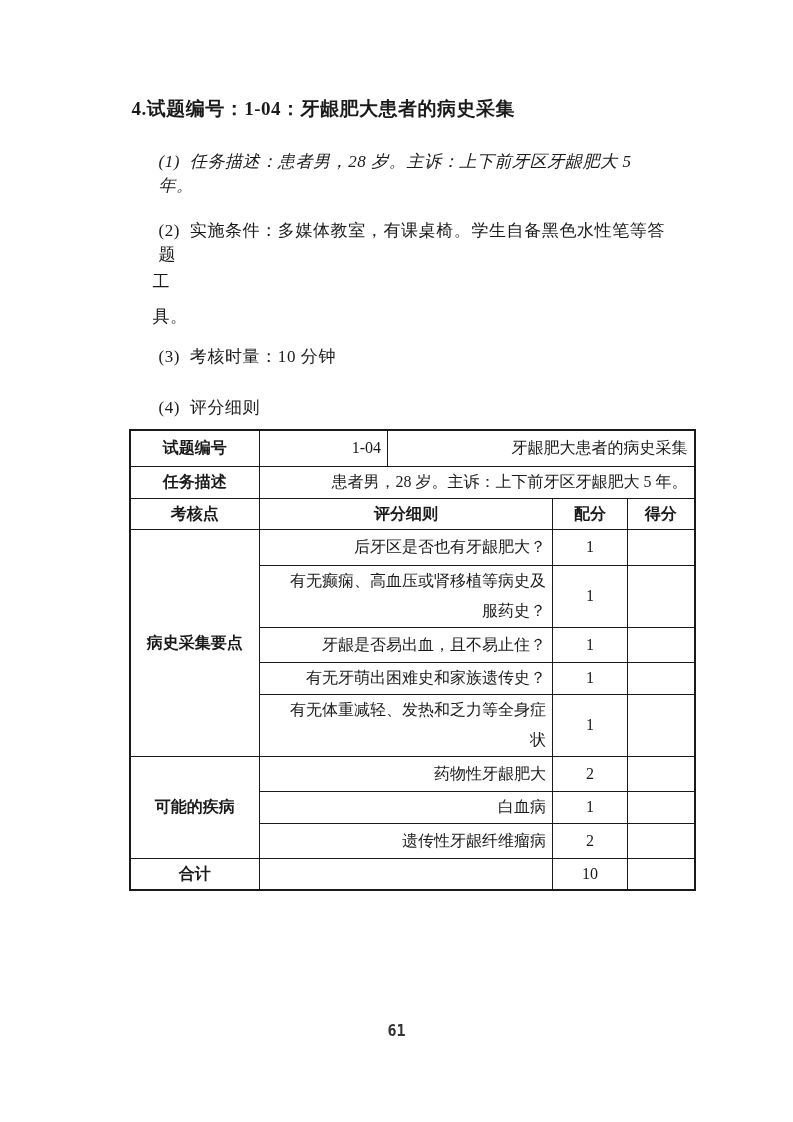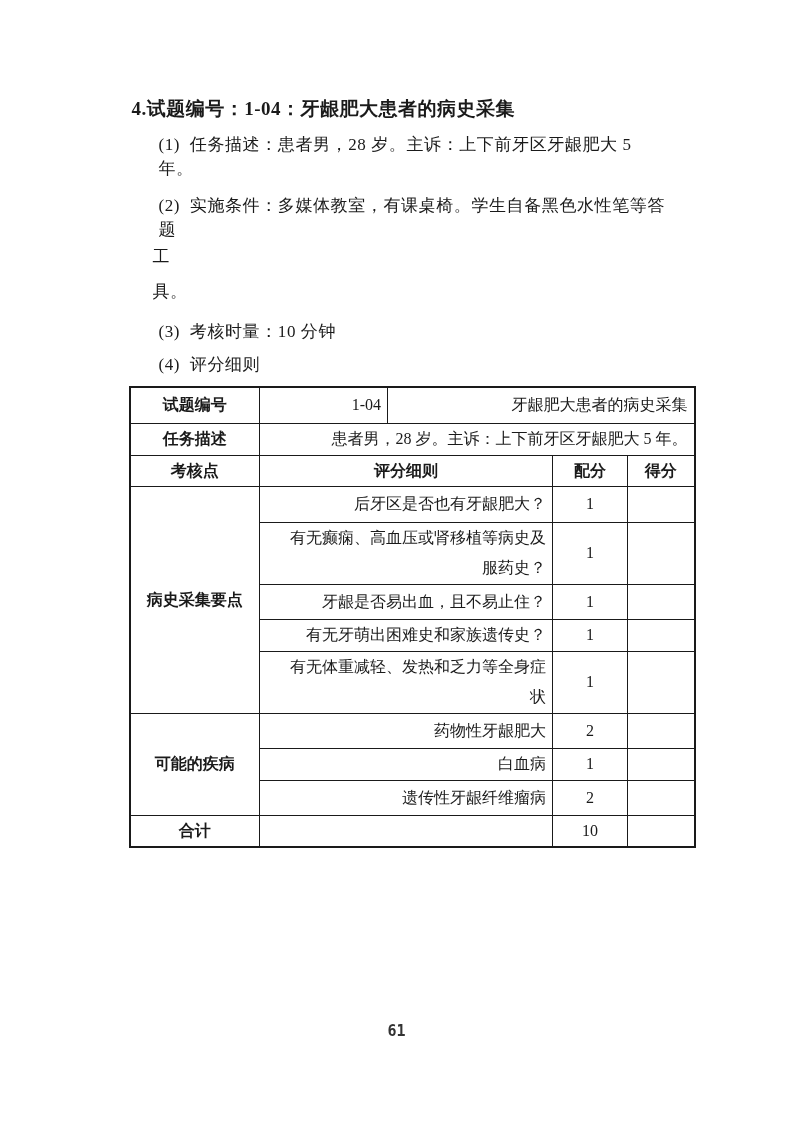--- a/index.html
+++ b/index.html
@@ -25,27 +25,27 @@
     white-space: pre-wrap;
   }
   .para {
     font-size: 17px;
     line-height: 24px;
     letter-spacing: 0.6px;
     white-space: pre-wrap;
   }
   .indent { padding-left: 30px; }
   .indent-sm { padding-left: 24px; }
-  .mt-l1 { margin-top: 11px; }
+  .mt-l1 { margin-top: 28px; font-style: italic; }
   .mt-l2 { margin-top: 16px; }
-  .mt-l3 { margin-top: 13px; }
+  .mt-l3 { margin-top: 21px; }
   .mt-l4 { margin-top: 3px; }
   .mt-l5 { margin-top: 11px; }
   .mt-l6 { margin-top: 16px; }
-  .mt-l7 { margin-top: 9px; }
+  .mt-l7 { margin-top: 27px; }
 
   table.rubric {
     margin-top: 9px;
     border-collapse: collapse;
     width: 565px;
     table-layout: fixed;
     font-size: 16px;
     border-radius: 12px;
   }
   table.rubric td {

